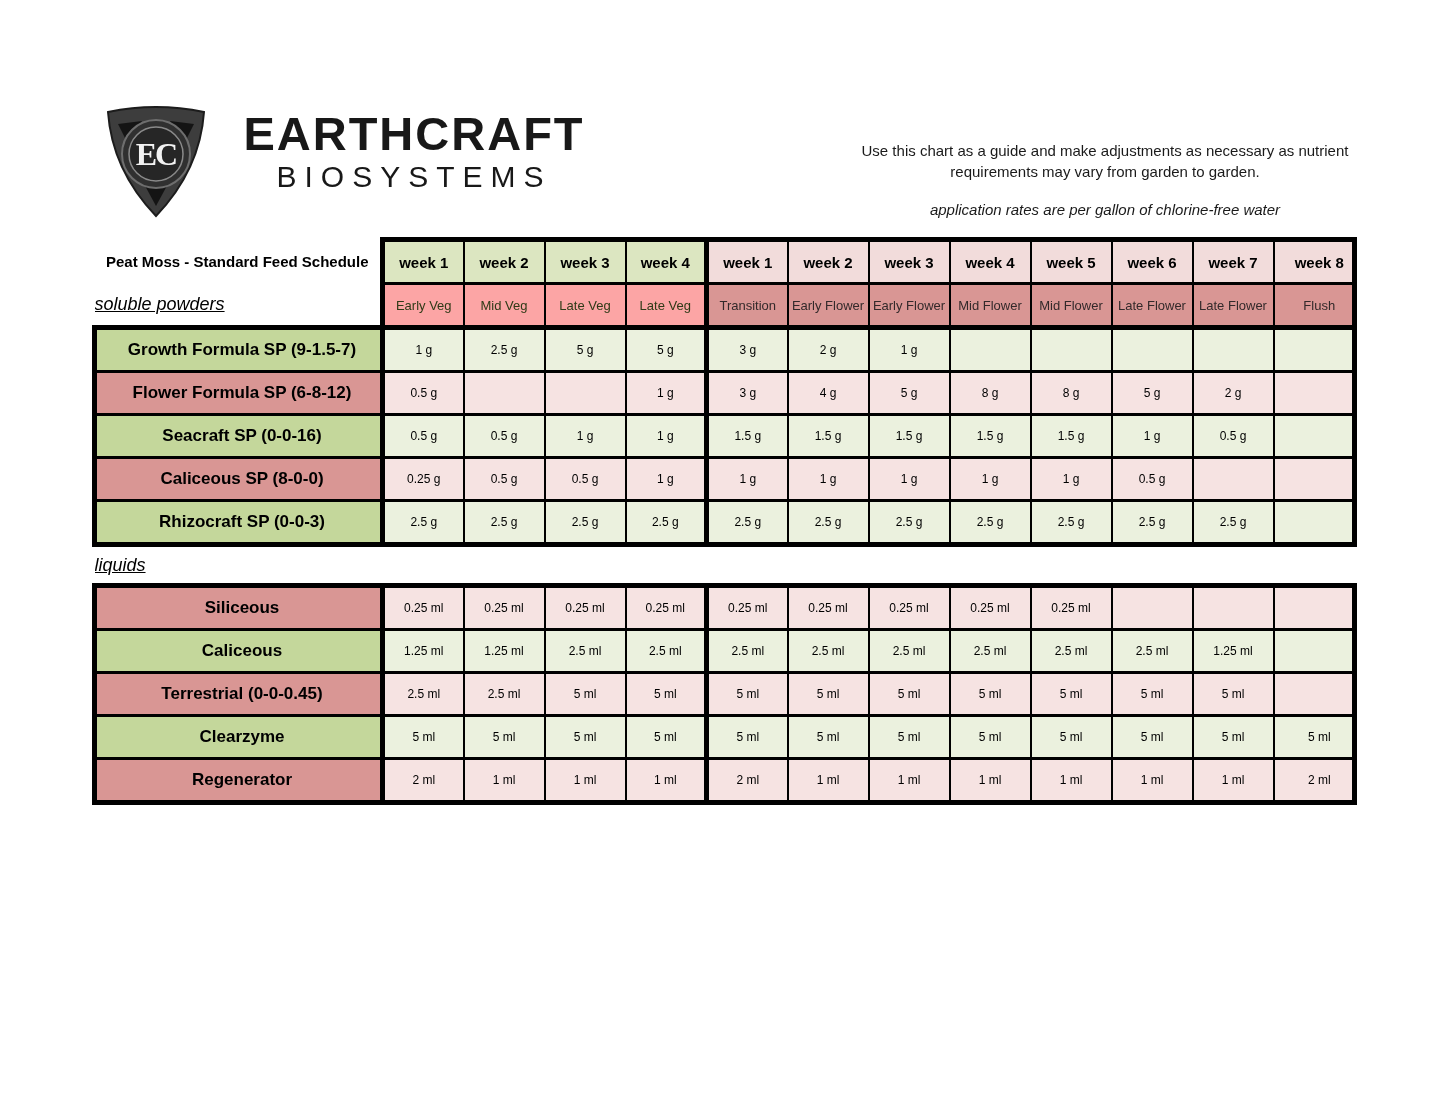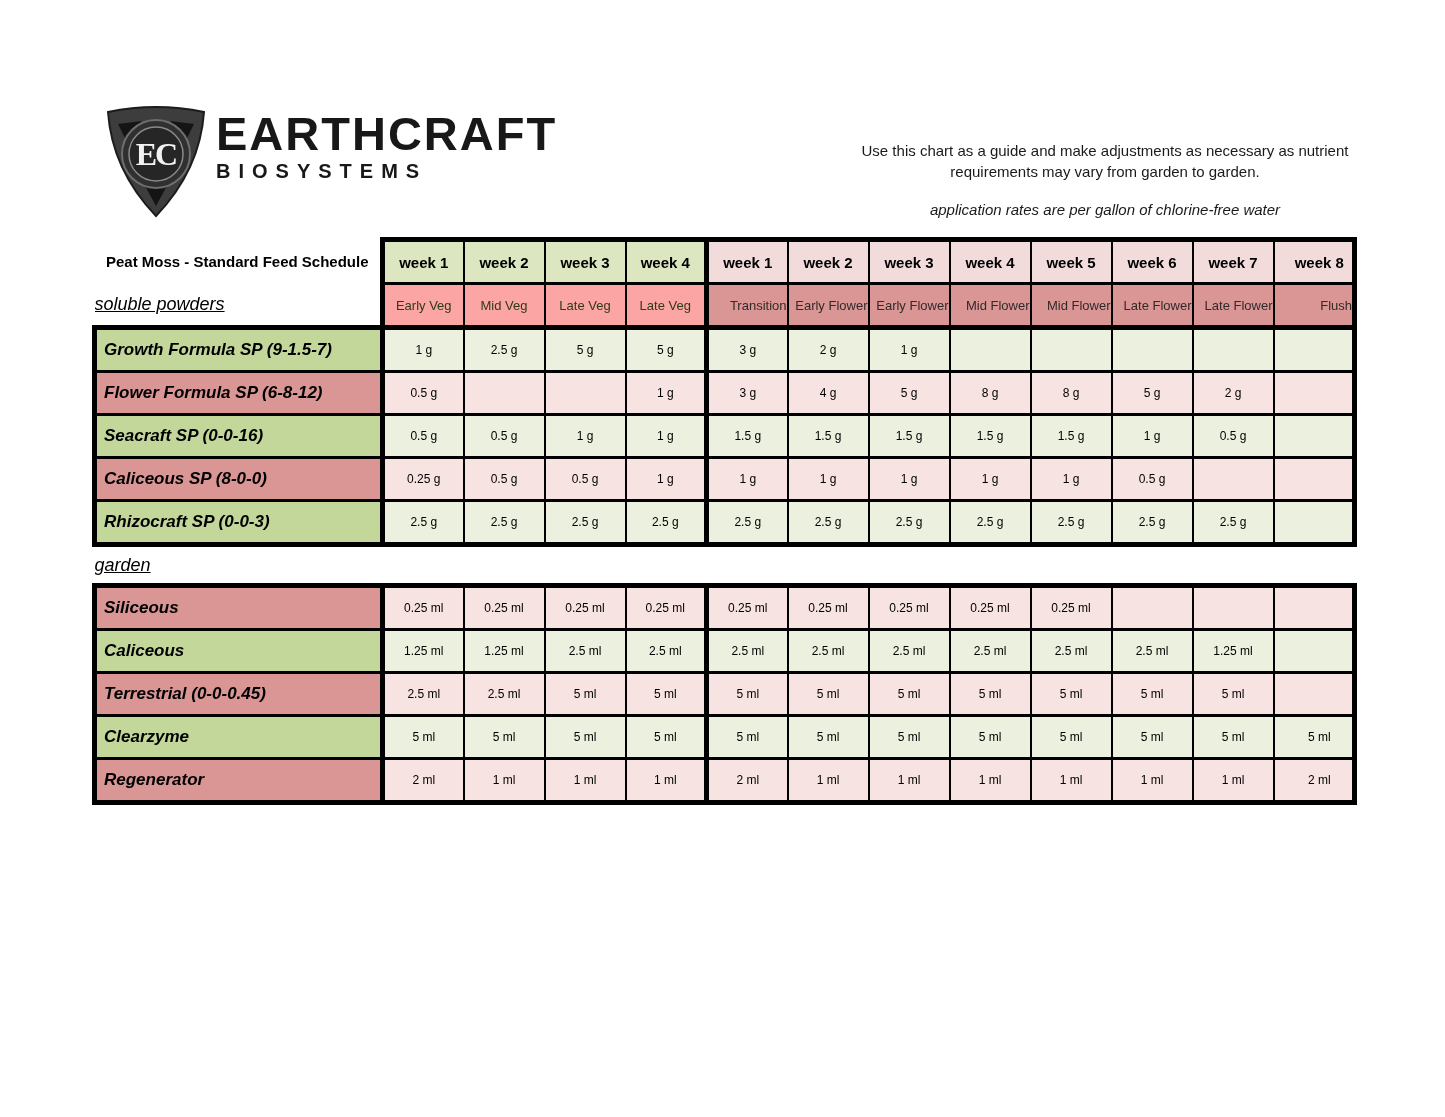--- a/index.html
+++ b/index.html
@@ -1,23 +1,23 @@
 <!DOCTYPE html>
 <html><head>
 <meta charset="utf-8">
 <style>
   html,body{margin:0;padding:0;background:#ffffff;}
   #page{position:relative;width:1445px;height:983px;background:#ffffff;
         font-family:"Liberation Sans",sans-serif;color:#000;}
 
   
   #logo{position:absolute;left:95px;top:100px;}
-  #brand{position:absolute;left:216px;top:110px;width:372px;color:#181818;}
+  #brand{position:absolute;left:228px;top:110px;width:372px;text-align:center;color:#181818;}
   #brand .name{font-size:47px;font-weight:800;letter-spacing:2px;line-height:1.0;}
-  #brand .sub{font-size:20px;font-weight:700;letter-spacing:8px;margin-top:3px;}
+  #brand .sub{font-size:30px;font-weight:400;letter-spacing:8px;margin-top:3px;}
 
   
   #notes{position:absolute;left:860px;top:140px;width:490px;text-align:center;
          font-size:15px;color:#1a1a1a;line-height:1.4;}
   #notes .n2{margin-top:17px;font-style:italic;}
 
   
   #tblwrap{position:absolute;left:92px;top:237px;}
   table{border-collapse:collapse;table-layout:fixed;width:1260px;}
   td{border:2px solid #000;border-top-width:3px;border-bottom-width:3px;
@@ -28,22 +28,22 @@
   .thL{border-left-width:5px !important;}
   .thR{border-right-width:5px !important;padding-left:12px;}
   .thT{border-top-width:5px !important;}
   .thB{border-bottom-width:5px !important;}
 
   .wk{font-weight:bold;font-size:15px;}
   .veg-wk{background:#dce6c1;}
   .flo-wk{background:#f2dcdb;}
   .ph{font-size:13px;}
   .veg-ph{background:#fca5a5;color:#2f3a17;}
-  .flo-ph{background:#d99694;color:#33292a;text-align:right;}
-  .lbl{font-weight:bold;font-size:17px;text-align:left;padding-left:7px;font-style:italic;}
+  .flo-ph{background:#d99694;color:#33292a;}
+  .lbl{font-weight:bold;font-size:17px;text-align:center;padding-left:7px;}
   .lbl-green{background:#c4d79b;}
   .lbl-pink{background:#d99694;}
   .val{font-size:12px;}
   .val-green{background:#ebf1de;}
   .val-pink{background:#f6e3e2;}
 
   .tcell{font-weight:bold;font-size:15px;text-align:center;}
   .scell{font-style:italic;text-decoration:underline;font-size:18px;text-align:left;}
 </style>
 </head>
@@ -190,21 +190,21 @@
             <td class="val val-green thL thB">2.5 g</td>
             <td class="val val-green thB">2.5 g</td>
             <td class="val val-green thB">2.5 g</td>
             <td class="val val-green thB">2.5 g</td>
             <td class="val val-green thB">2.5 g</td>
             <td class="val val-green thB">2.5 g</td>
             <td class="val val-green thB">2.5 g</td>
             <td class="val val-green thR thB"></td>
           </tr>
           <tr class="spacer">
-            <td class="free scell">garden</td>
+            <td class="free scell">liquids</td>
             <td class="free"></td>
             <td class="free"></td>
             <td class="free"></td>
             <td class="free"></td>
             <td class="free"></td>
             <td class="free"></td>
             <td class="free"></td>
             <td class="free"></td>
             <td class="free"></td>
             <td class="free"></td>

